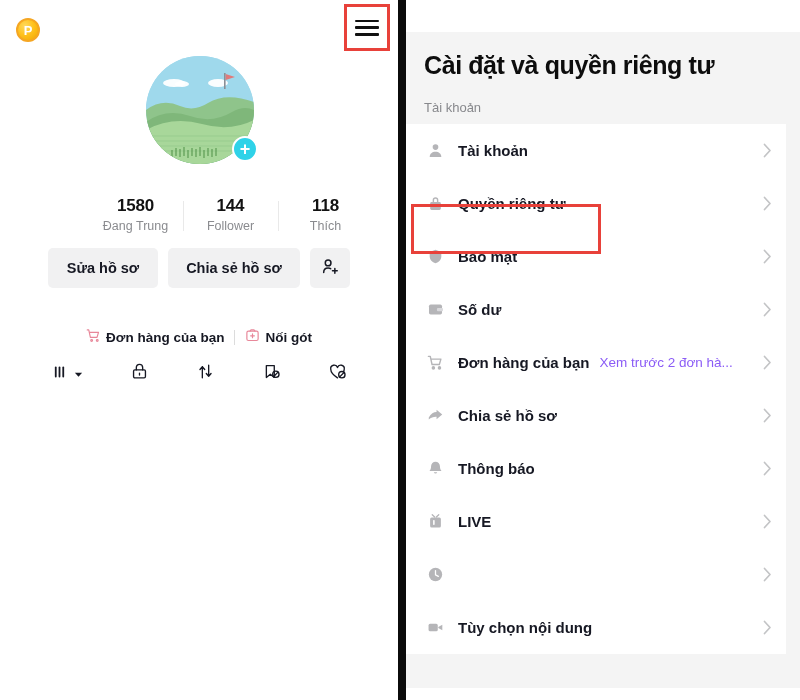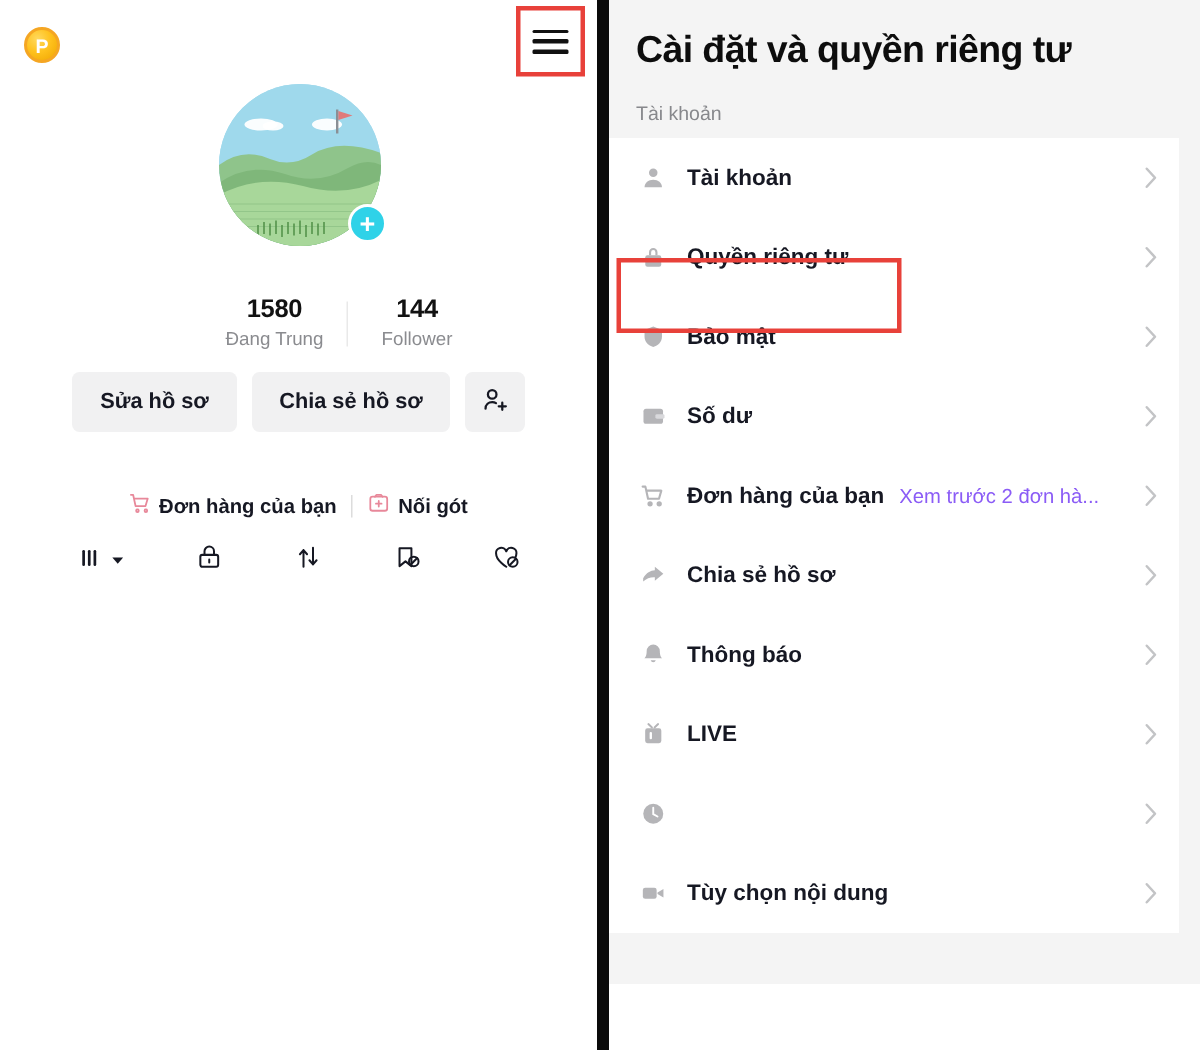--- a/index.html
+++ b/index.html
@@ -75,21 +75,21 @@
 
   .tab-icons { position:absolute; top:362px; left:0; width:398px; display:flex; align-items:center; justify-content:space-around; padding:0 28px; }
   .tab-icon { display:flex; align-items:center; gap:4px; color:#161823; cursor:pointer; }
 
   
   .panel-divider { width:8px; height:700px; background:#0b0b0b; flex:0 0 8px; }
 
   
   .right-panel {
     position:relative; width:394px; height:656px;
-    background:#f4f4f4; flex:0 0 394px; overflow:hidden;
+    background:#f4f4f4; flex:0 0 394px; overflow:hidden;margin-top:32px;
   }
   .settings-title {
     padding:18px 18px 0 18px;
     font-size:25px; font-weight:bold; color:#0d0d0d;
     letter-spacing:-0.4px; line-height:1.2;
   }
   .section-head {
     padding:20px 18px 9px 18px;
     font-size:13px; color:#87888c;
   }
@@ -178,20 +178,24 @@
 
     <div class="stats">
       <div class="stat">
         <div class="stat-num">1580</div>
         <div class="stat-label">Đang Trung</div>
       </div>
       <div class="stat">
         <div class="stat-num">144</div>
         <div class="stat-label">Follower</div>
       </div>
+      <div class="stat">
+        <div class="stat-num">118</div>
+        <div class="stat-label">Thích</div>
+      </div>
     </div>
 
     <div class="btn-row">
       <button class="pbtn pbtn-edit">Sửa hồ sơ</button>
       <button class="pbtn pbtn-share">Chia sẻ hồ sơ</button>
       <button class="pbtn pbtn-icon">
         <span>
           <svg width="19" height="19" viewBox="0 0 24 24" fill="none" stroke="#161823" stroke-width="1.9" stroke-linecap="round" stroke-linejoin="round">
             <circle cx="9" cy="7.5" r="3.6"></circle>
             <path d="M3.4 19.5c0-3.6 2.6-5.6 5.6-5.6 1.2 0 2.3.3 3.2.9"></path>

